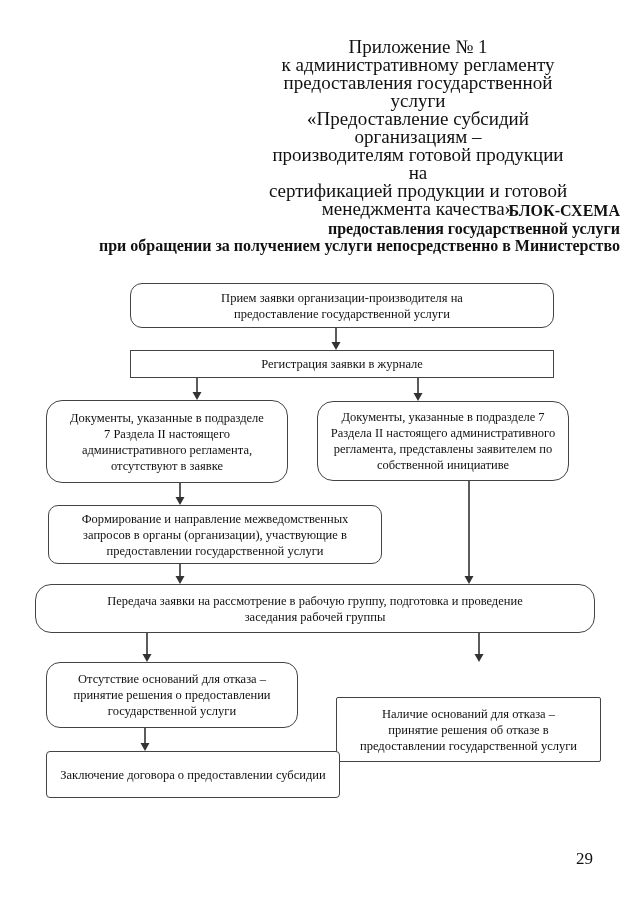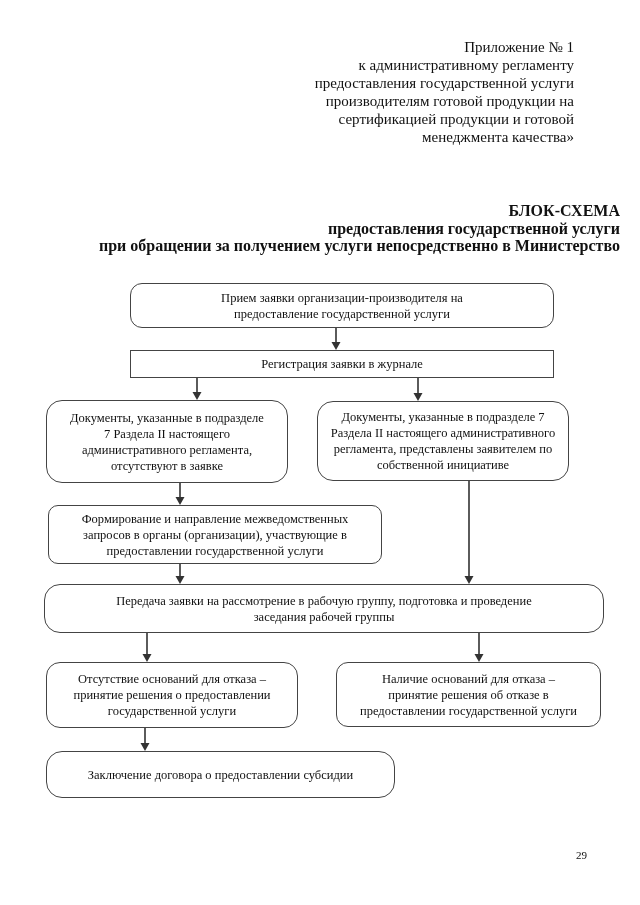--- a/index.html
+++ b/index.html
@@ -12,22 +12,22 @@
     color: #111111;
     overflow: hidden;
   }
 
   
   .header-block {
     position: absolute;
     left: 262px;
     top: 38px;
     width: 312px;
-    text-align: right;
-    font-size: 15px;
+    text-align: center;
+    font-size: 19px;
     line-height: 18px;
   }
 
   
   .title-block {
     position: absolute;
     left: 20px;
     top: 202px;
     width: 600px;
     text-align: right;
@@ -47,50 +47,51 @@
     justify-content: center;
     text-align: center;
     font-size: 12.5px;
     line-height: 16px;
   }
   #node-accept        { left:130px; top:283px; width:424px; height:45px; border-radius:12px; padding:2px 52px; }
   #node-register      { left:130px; top:350px; width:424px; height:28px; border-radius:0;  padding:13px 10px; }
   #node-docs-missing  { left:46px;  top:400px; width:242px; height:83px; border-radius:16px; padding:2px 22px; }
   #node-docs-provided { left:317px; top:401px; width:252px; height:80px; border-radius:16px; padding:2px 8px; }
   #node-requests      { left:48px;  top:505px; width:334px; height:59px; border-radius:10px; padding:2px 32px; }
-  #node-transfer      { left:44px;  top:584px; width:560px; height:49px; border-radius:16px; padding:4px 48px; }
+  #node-transfer      { left:35px;  top:584px; width:560px; height:49px; border-radius:16px; padding:4px 48px; }
   #node-no-grounds    { left:46px;  top:662px; width:252px; height:66px; border-radius:14px; padding:2px 25px;justify-content:flex-end; }
-  #node-grounds       { left:336px; top:662px; width:265px; height:65px; border-radius:12px; padding:20px 21px; }
-  #node-contract      { left:46px;  top:751px; width:349px; height:47px; border-radius:16px;  padding:2px 10px; }
+  #node-grounds       { left:336px; top:697px; width:265px; height:65px; border-radius:2px; padding:20px 21px; }
+  #node-contract      { left:46px;  top:751px; width:294px; height:47px; border-radius:4px;  padding:2px 10px; }
 
   .arrows {
     position: absolute;
     left: 0; top: 0;
     width: 640px; height: 905px;
     pointer-events: none;
   }
   .arrows line { stroke: #333333; stroke-width: 1.6; }
   .arrows polygon { fill: #333333; }
 
   .page-number {
     position: absolute;
     left: 576px;
     top: 849px;
-    font-size: 11px;
+    font-size: 17px;
   }
 </style>
 </head>
 <body>
 
 <div class="page">
 
   <div class="header-block">
     <div>Приложение № 1</div>
     <div>к административному регламенту</div>
     <div>предоставления государственной услуги</div>
+    <div>«Предоставление субсидий организациям –</div>
     <div>производителям готовой продукции на</div>
     <div>сертификацией продукции и готовой</div>
     <div>менеджмента качества»</div>
   </div>
 
   <div class="title-block">
     <div>БЛОК-СХЕМА</div>
     <div>предоставления государственной услуги</div>
     <div>при обращении за получением услуги непосредственно в Министерство</div>
   </div>

